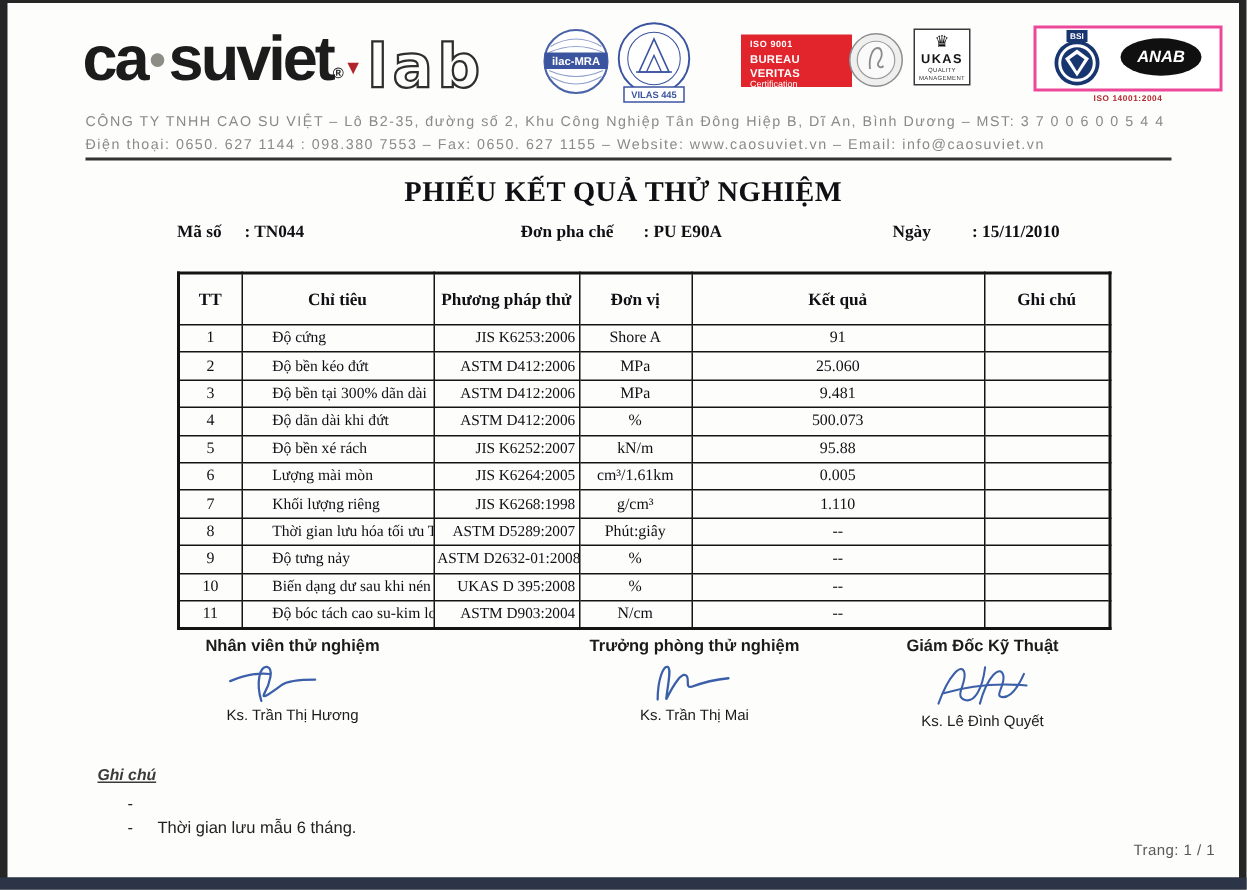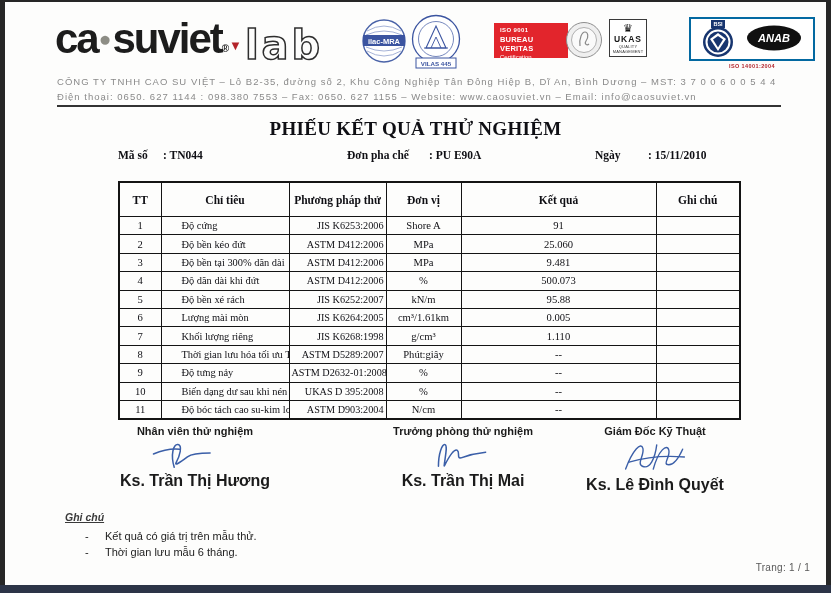--- a/index.html
+++ b/index.html
@@ -48,21 +48,21 @@
   .ukas{
     position:absolute;left:604px;top:17px;width:38px;
     border:1px solid #3a3a3a;background:#fff;text-align:center;
     padding:2px 0 2px;box-sizing:border-box;
   }
   .ukas .crown{font-size:11px;line-height:12px;color:#111;}
   .ukas .uname{font-size:8.5px;font-weight:bold;letter-spacing:1px;color:#161616;}
   .ukas .usub{font-size:4px;letter-spacing:.2px;color:#333;line-height:5px;white-space:pre-line;}
   .iso-box{
     position:absolute;left:684px;top:15px;width:126px;height:44px;
-    border:2px solid #0369a1;background:#fff;box-sizing:border-box;
+    border:2px solid #ec4899;background:#fff;box-sizing:border-box;
     display:flex;align-items:center;justify-content:space-evenly;
   }
   .iso-caption{
     position:absolute;left:684px;top:61px;width:126px;text-align:center;
     font-size:5.5px;font-weight:bold;color:#b3262c;letter-spacing:.4px;
   }
   .contact{
     position:absolute;left:52px;width:745px;color:#8a8a8a;
     font-size:9.5px;letter-spacing:1.02px;white-space:nowrap;
   }
@@ -99,21 +99,21 @@
   .results td.c1{text-align:left;padding-left:20px;font-size:10.4px;}
   .results td.c2{font-size:10.2px;text-align:right;}
   col.w0{width:42px;} col.w1{width:128px;} col.w2{width:97px;}
   col.w3{width:75px;} col.w4{width:195px;} col.w5{width:84px;}
 
   
   .sig{position:absolute;top:423px;width:210px;text-align:center;}
   #sig-1{left:85px;} #sig-2{left:353px;} #sig-3{left:545px;}
   .sig .t{font-weight:bold;font-size:11px;color:#1b1b1b;}
   .sig svg{display:block;margin:1px auto 0;}
-  .sig .n{font-weight:bold;font-size:16px;color:#1b1b1b;}
+  .sig .n{font-weight:normal;font-size:10px;color:#1b1b1b;}
   .sig path{stroke:#3b5fa8;stroke-width:1.6;fill:none;stroke-linecap:round;}
 
   
   .notes{position:absolute;left:60px;top:509px;color:#2a2a2a;}
   .notes .h{
     font-style:italic;text-decoration:underline;font-weight:bold;
     font-size:10.5px;color:#3a3a3a;margin-bottom:5px;
   }
   .note-item{display:flex;margin-left:20px;font-size:11px;line-height:16px;color:#222;}
   .note-item .dash{width:20px;}
@@ -336,21 +336,20 @@
     <svg width="120" height="34" viewBox="0 0 120 36">
       <path d="M34 30 C34 16 38 6 41 7 C44 8 41 20 40 30 C46 18 51 11 54 13 C57 15 53 22 58 21 C66 18 74 16 84 15"></path>
     </svg>
     <div class="n">Ks. Trần Thị Mai</div>
   </div>
 
   <div class="notes">
     <div class="h">Ghi chú</div>
     <div class="note-item">
       <span class="dash">-</span>
-      <span>Kết quả có giá trị trên mẫu thử.</span>
     </div>
     <div class="note-item">
       <span class="dash">-</span>
       <span>Thời gian lưu mẫu 6 tháng.</span>
     </div>
   </div>
 
   <div class="pageno">Trang: 1 / 1</div>
 </div>
 

